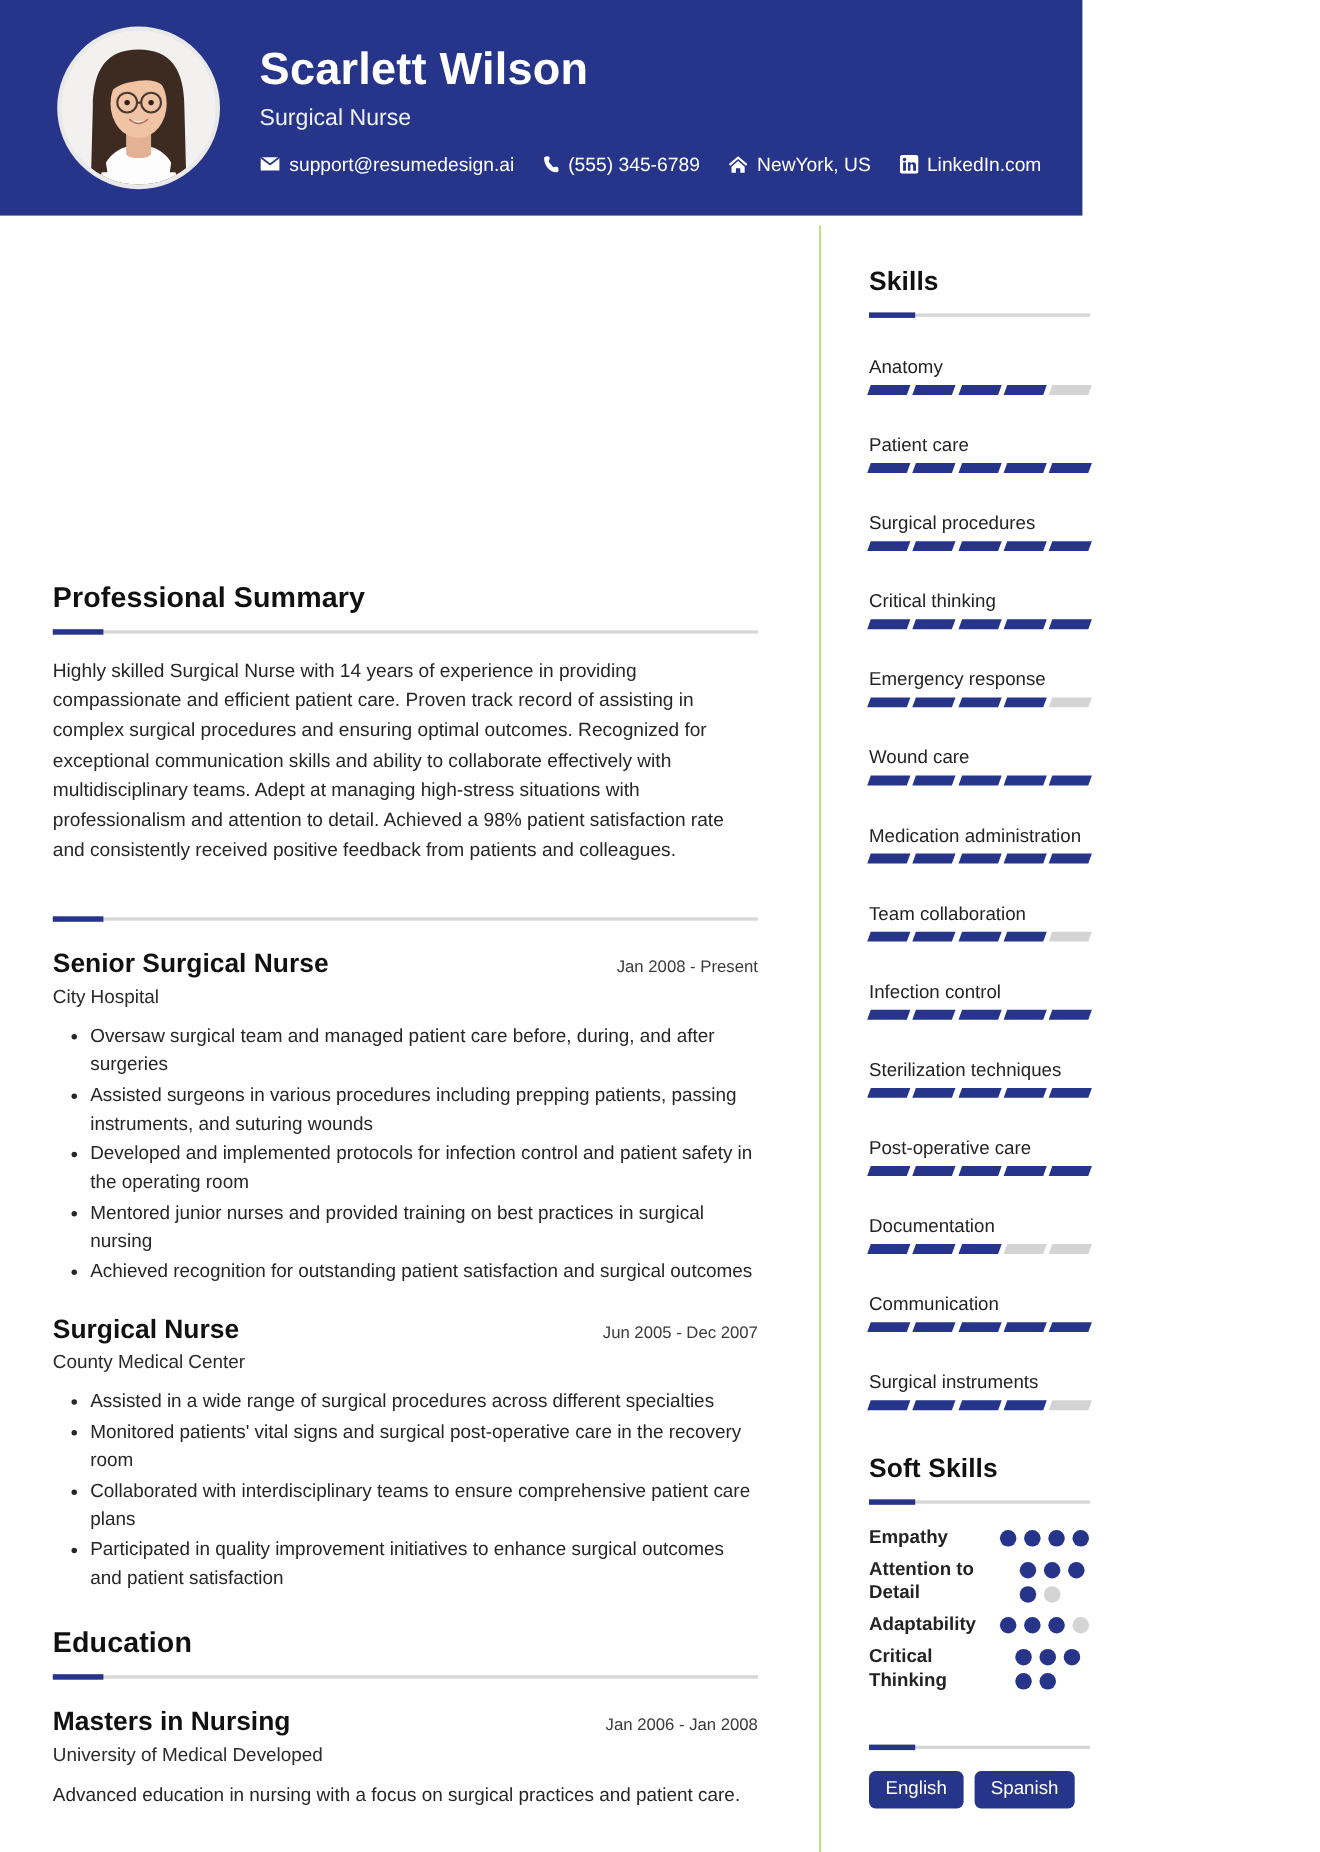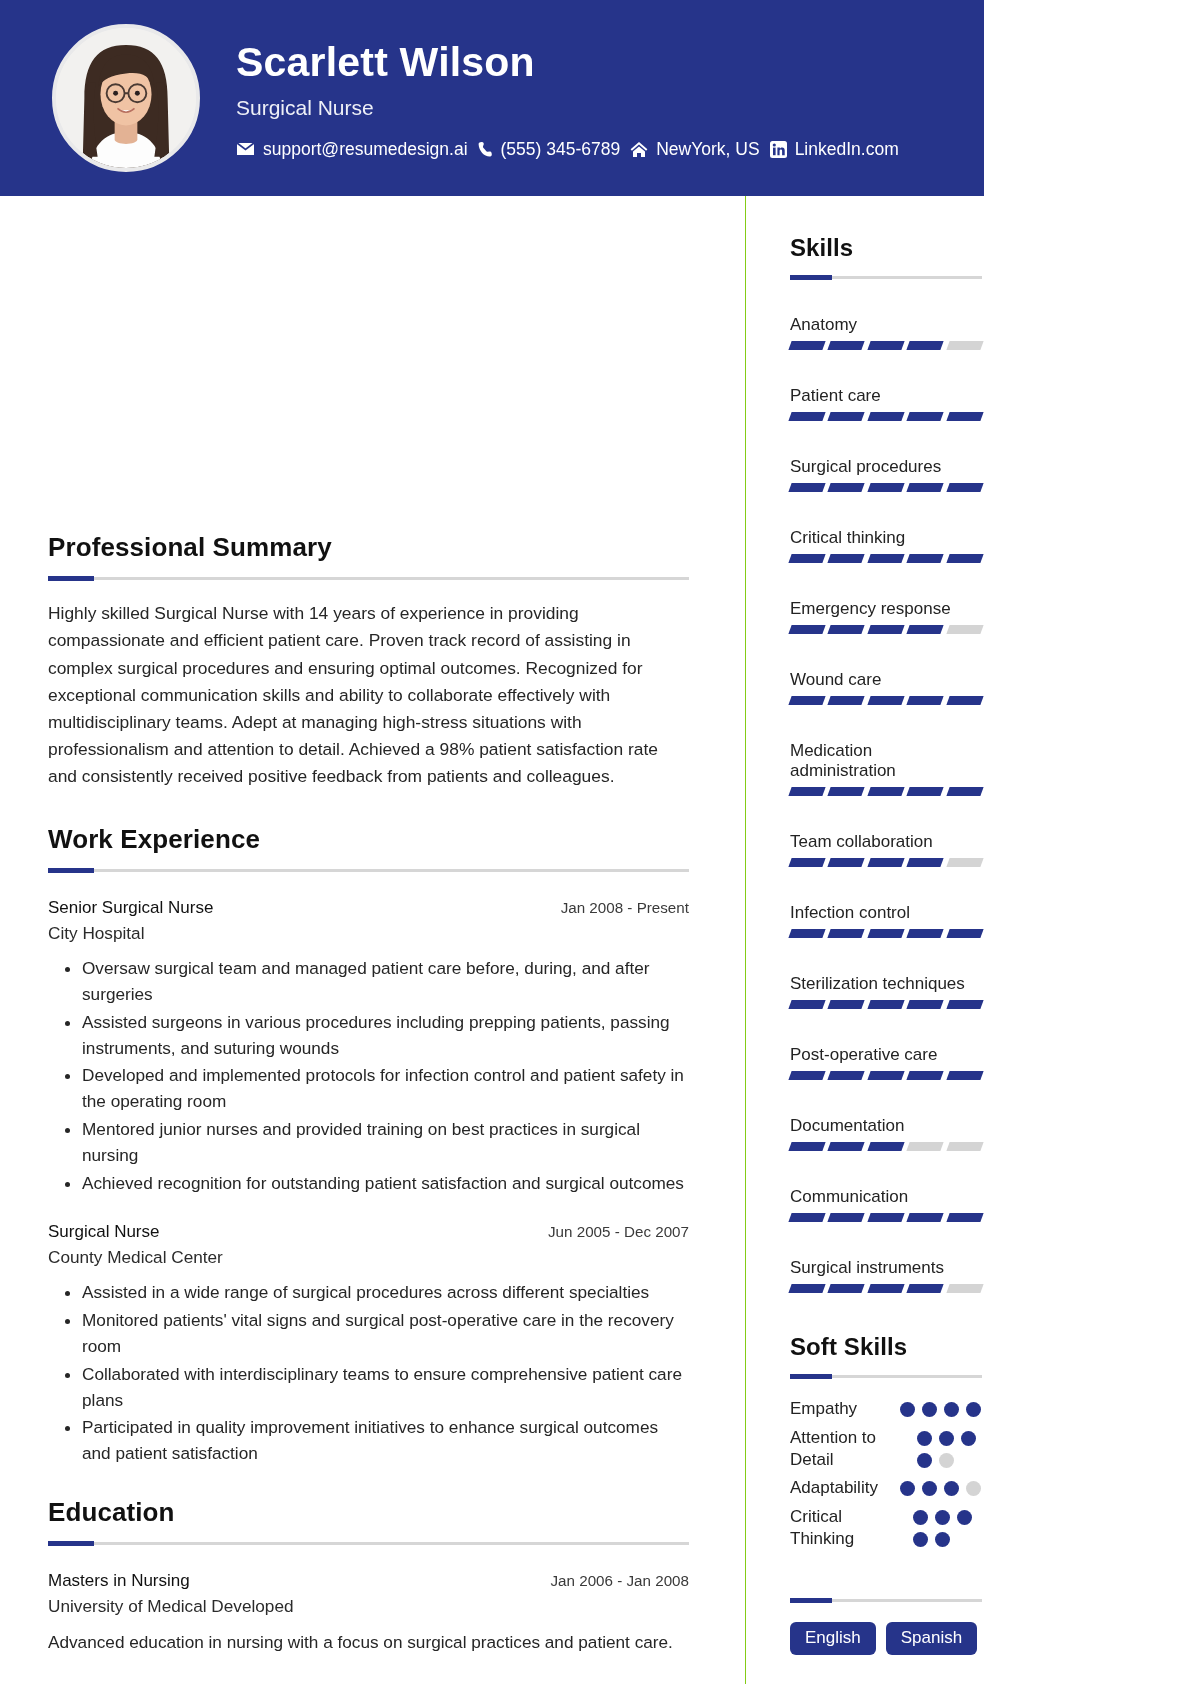--- a/index.html
+++ b/index.html
@@ -49,21 +49,21 @@
   }
   .job-title {
     font-size: 21px;
     color: #eef0f7;
     margin-top: 10px;
     font-weight: normal;
   }
   .contact-row {
     margin-top: 19px;
     display: flex;
-    gap: 10px;
+    gap: 26px;
     flex-wrap: wrap;
   }
   .contact-item {
     display: flex;
     align-items: center;
     gap: 8px;
     color: #ffffff;
     font-size: 17.5px;
     white-space: nowrap;
   }
@@ -119,22 +119,22 @@
 
   .block { margin-top: 26px; }
   .block:first-child { margin-top: 0; }
   .job-head {
     display: flex;
     justify-content: space-between;
     align-items: baseline;
     gap: 12px;
   }
   .job-role {
-    font-size: 17px;
-    font-weight: normal;
+    font-size: 24px;
+    font-weight: bold;
     color: #111;
   }
   .job-dates {
     font-size: 15.2px;
     color: #3a3a3a;
     white-space: nowrap;
   }
   .job-org {
     font-size: 17.2px;
     color: #2b2b2b;
@@ -180,20 +180,21 @@
   }
   .seg.on { background: #26348a; }
 
   
   .soft-row {
     display: flex;
     align-items: flex-start;
     justify-content: space-between;
     gap: 22px;
     margin-bottom: 7px;
+    font-weight: bold;
   }
   .soft-name {
     font-size: 17px;
     color: #232323;
     line-height: 1.28;
     max-width: 150px;
   }
   .dots {
     display: flex;
     flex-wrap: wrap;
@@ -320,21 +321,20 @@
 
       <section>
         <div class="sec-title">Professional Summary</div>
         <div class="sec-rule"></div>
         <p class="summary-text">Highly skilled Surgical Nurse with 14 years of experience in providing compassionate and efficient patient care. Proven track record of assisting in complex surgical procedures and ensuring optimal outcomes. Recognized for exceptional communication skills and ability to collaborate effectively with multidisciplinary teams. Adept at managing high-stress situations with professionalism and attention to detail. Achieved a 98% patient satisfaction rate and consistently received positive feedback from patients and colleagues.</p>
       </section>
 
       <div class="sec-gap"></div>
 
       <section>
-        <div class="sec-title">Work Experience</div>
         <div class="sec-rule"></div>
 
         <div class="block">
           <div class="job-head">
             <div class="job-role">Senior Surgical Nurse</div>
             <div class="job-dates">Jan 2008 - Present</div>
           </div>
           <div class="job-org">City Hospital</div>
           <ul class="bullets">
             <li>Oversaw surgical team and managed patient care before, during, and after surgeries</li>

